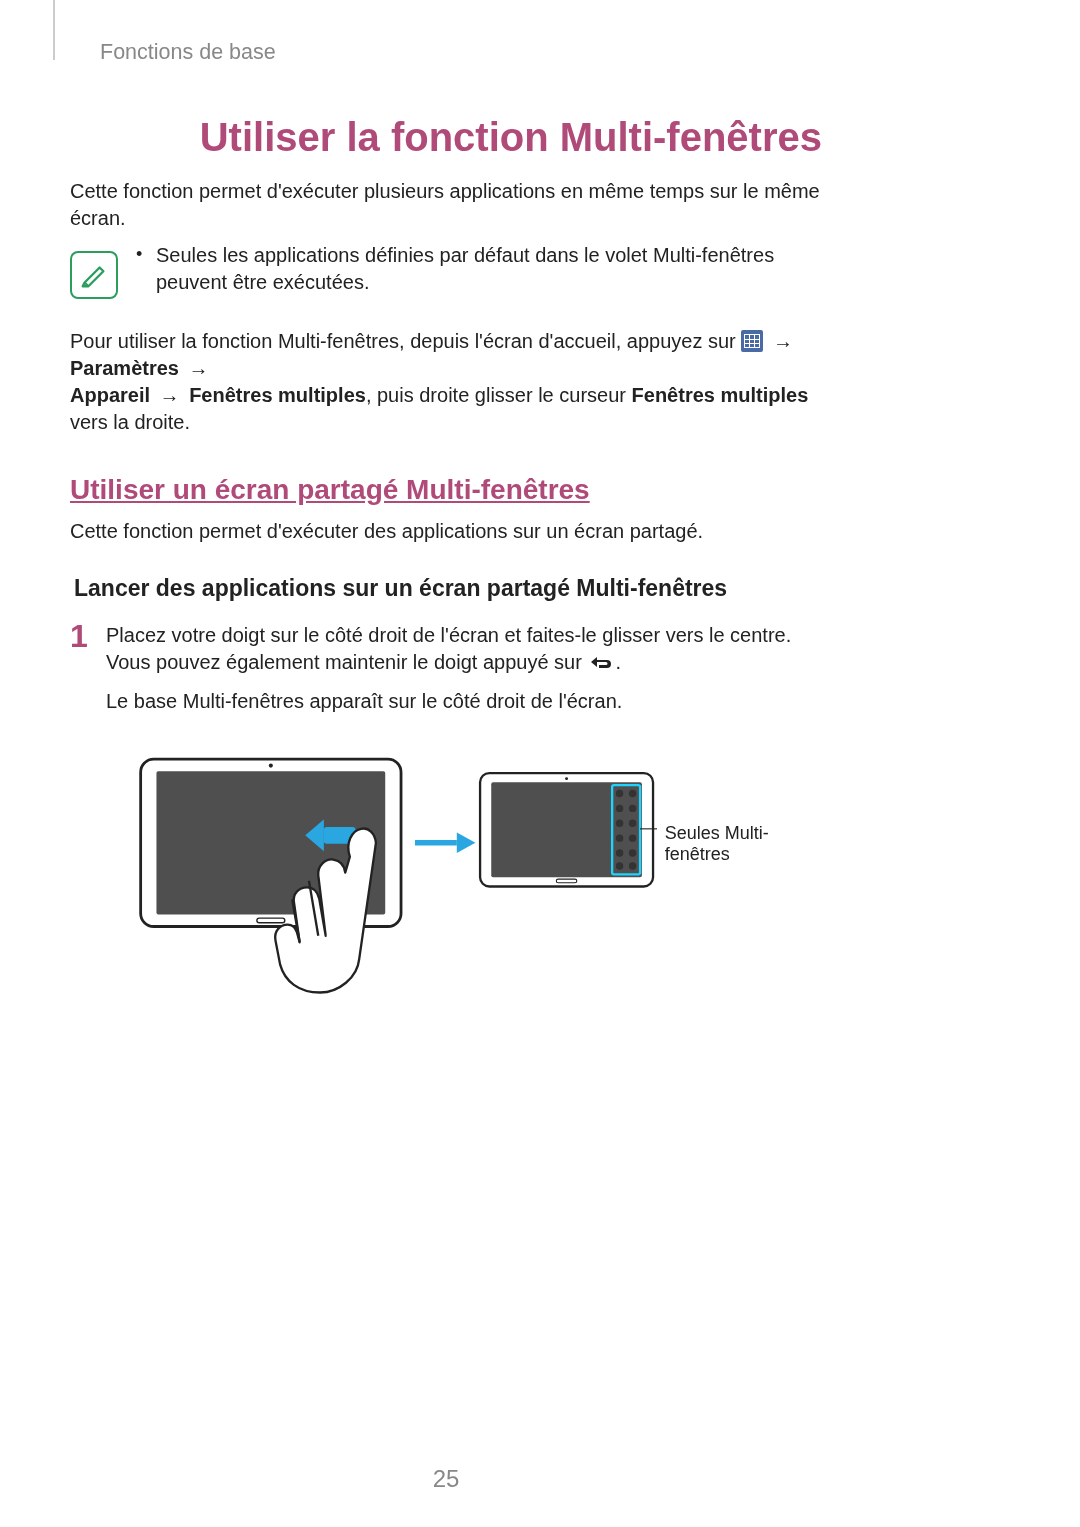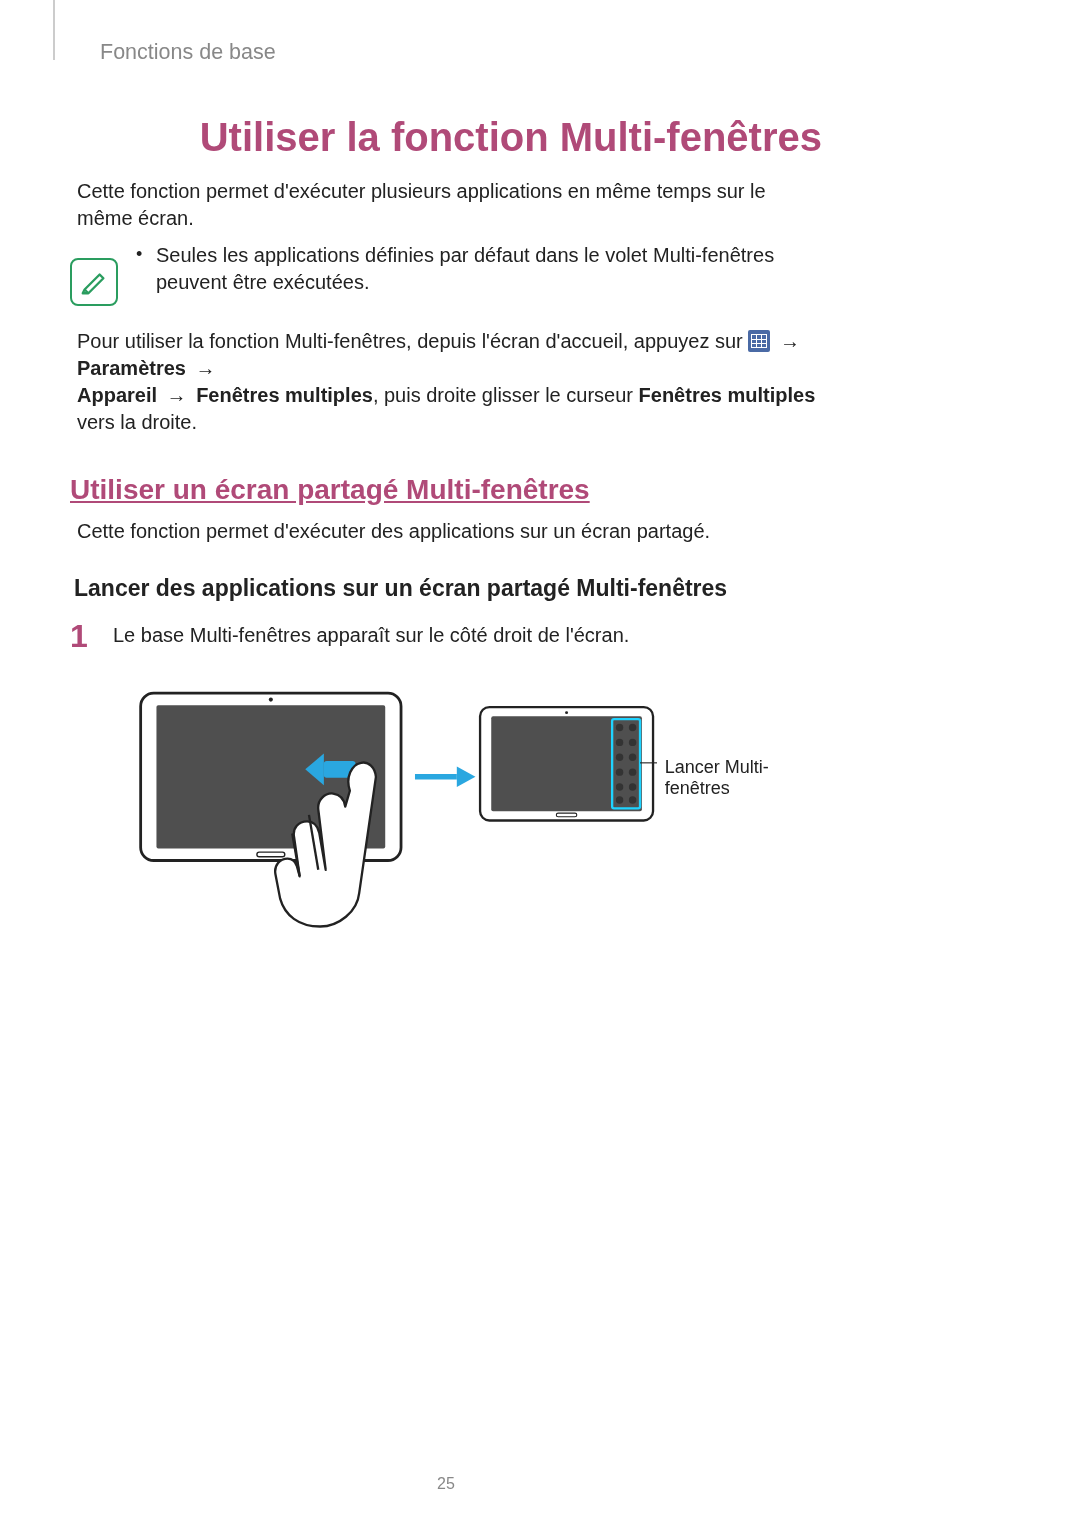--- a/index.html
+++ b/index.html
@@ -47,25 +47,25 @@
   }
   h3 {
     color: #222;
     font-size: 23px;
     font-weight: bold;
     margin: 30px 0 20px 4px;
   }
   p {
     font-size: 20px;
     line-height: 1.35;
-    margin: 0 0 10px 7px;
+    margin: 0 0 10px 0;
   }
   .note-row {
     display: flex;
-    align-items: flex-end;
+    align-items: center;
     margin-top: 10px;
   }
   .note-icon {
     flex: 0 0 44px;
     height: 44px;
     border: 2px solid #2a9d5f;
     border-radius: 8px;
     display: flex;
     align-items: center;
     justify-content: center;
@@ -155,21 +155,21 @@
     margin-top: 18px;
     margin-left: 66px;
   }
   .page-number {
     position: absolute;
     bottom: 34px;
     left: 0;
     right: 0;
     text-align: center;
     color: #888;
-    font-size: 16px;
+    font-size: 24px;
   }
   .callout {
     font-size: 18px;
     color: #222;
     margin-left: 8px;
     margin-top: 78px;
   }
   .fig-svg { display: block; }
 </style>
 </head>
@@ -207,20 +207,27 @@
   </p>
 
   <h2>Utiliser un écran partagé Multi-fenêtres</h2>
   <p>Cette fonction permet d'exécuter des applications sur un écran partagé.</p>
 
   <h3>Lancer des applications sur un écran partagé Multi-fenêtres</h3>
 
   <div class="step-row">
     <div class="step-num">1</div>
     <div class="step-body">
+      <p>
+        <span>Placez votre doigt sur le côté droit de l'écran et faites-le glisser vers le centre. Vous pouvez également maintenir le doigt appuyé sur </span><span class="inline-back">
+            <svg viewBox="0 0 28 18" width="28" height="18">
+              <path d="M4 9 L10 4 L10 7 L20 7 A4 4 0 0 1 20 15 L12 15 L12 12 L19 12 A1.5 1.5 0 0 0 19 9 L10 9 L10 14 Z" fill="#222"></path>
+            </svg>
+          </span><span>.</span>
+      </p>
       <p>Le base Multi-fenêtres apparaît sur le côté droit de l'écran.</p>
     </div>
   </div>
 
   <div class="figure">
     <svg class="fig-svg" width="560" height="270" viewBox="0 0 560 270">
 
       <rect x="5" y="5" width="280" height="180" rx="14" fill="white" stroke="#222" stroke-width="3"></rect>
       <rect x="22" y="18" width="246" height="154" rx="2" fill="#4f4f4f"></rect>
       <circle cx="145" cy="12" r="2.2" fill="#222"></circle>
@@ -261,18 +268,18 @@
           <circle cx="150" cy="86" r="4"></circle>
             <circle cx="164" cy="86" r="4"></circle>
           <circle cx="150" cy="100" r="4"></circle>
             <circle cx="164" cy="100" r="4"></circle>
         </g>
 
         <line x1="172" y1="60" x2="200" y2="60" stroke="#222" stroke-width="1.2"></line>
       </g>
     </svg>
     <div class="callout">
-      <span>Lancer Multi-fenêtres</span>
+      <span>Seules Multi-fenêtres</span>
     </div>
   </div>
 
   <div class="page-number">25</div>
 </div>
 
 </body></html>

